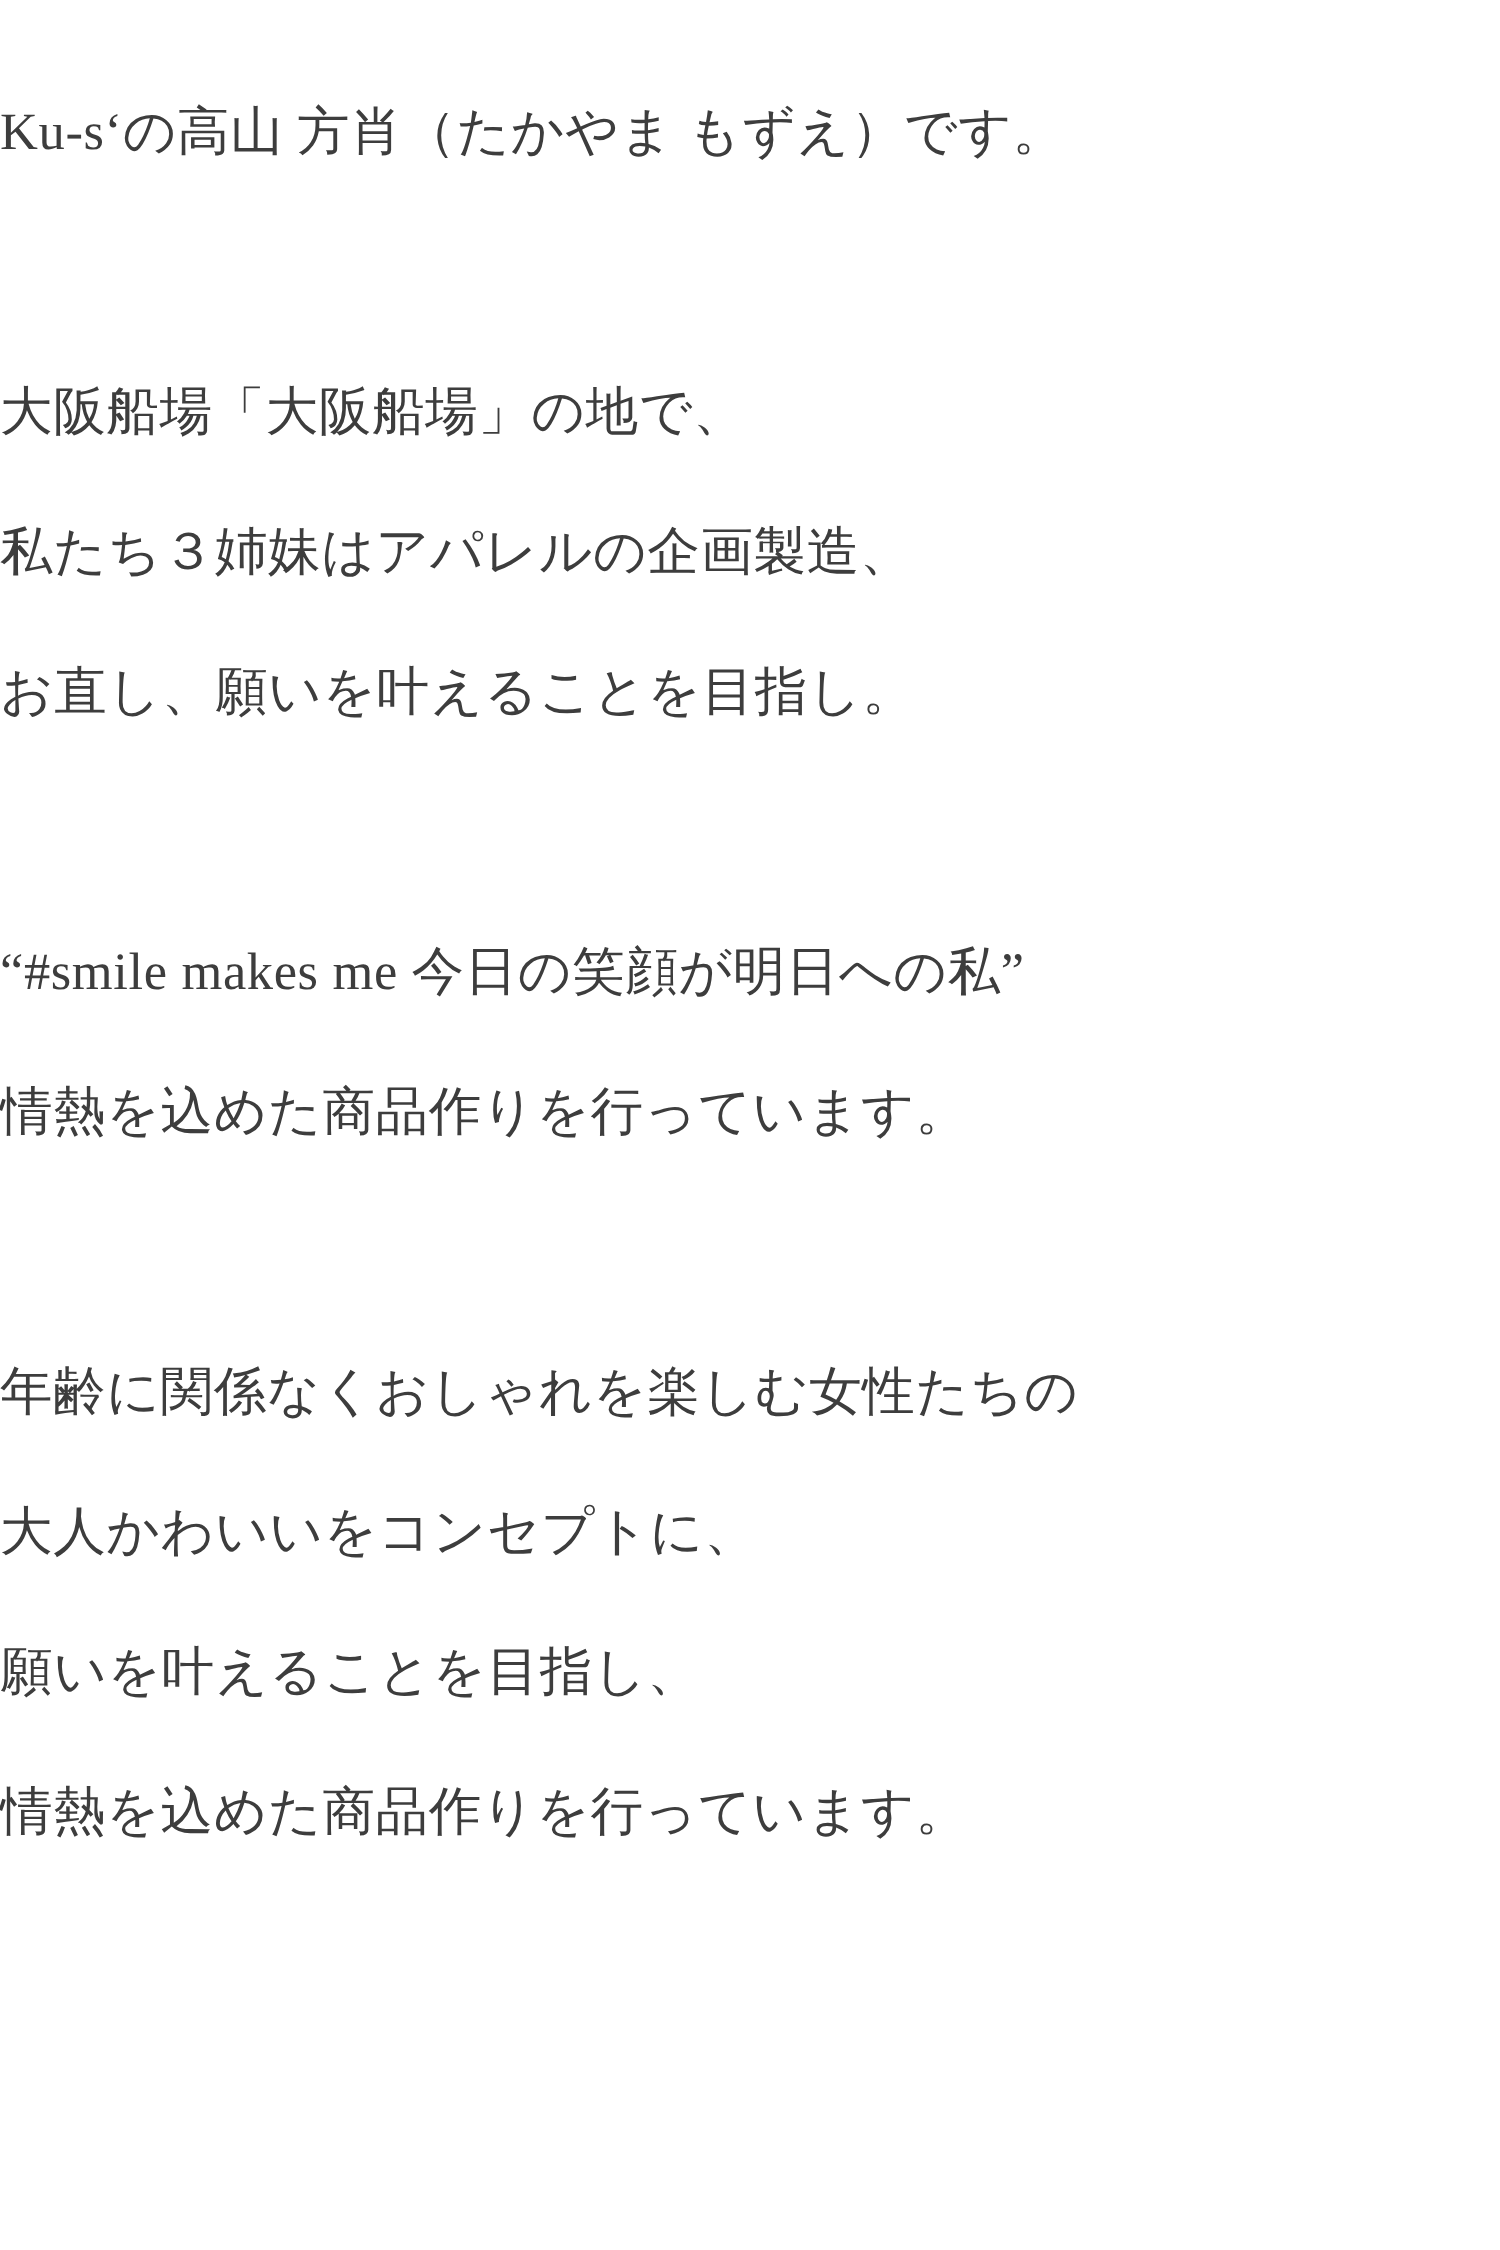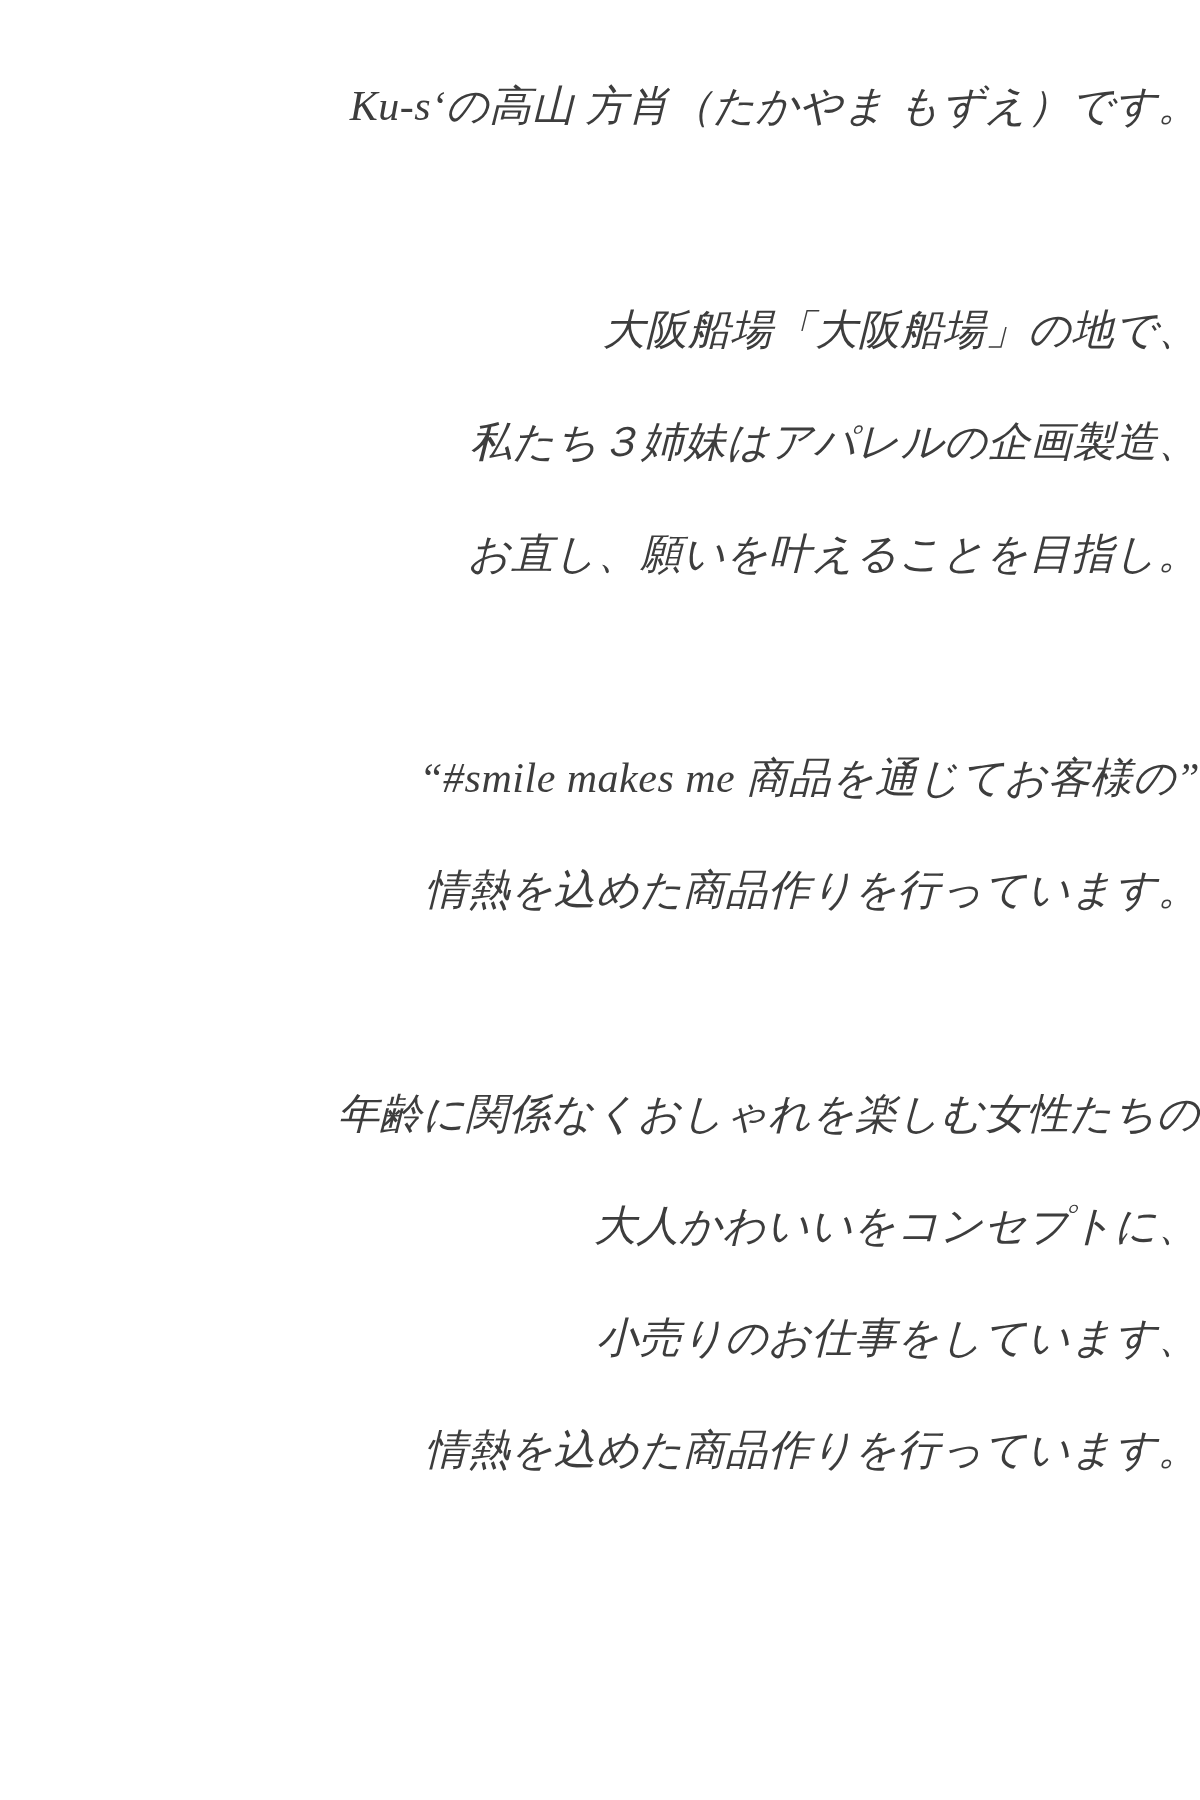--- a/index.html
+++ b/index.html
@@ -15,22 +15,21 @@
       background: #ffffff;
       box-sizing: border-box;
       padding-top: 50px;
       overflow: hidden;
       font-family: "Liberation Serif", "DejaVu Serif", serif;
       color: #3d3d3d;
     }
     .para {
       margin: 0 0 112px 0;
       padding: 0;
-      text-align: right;
-      font-style: italic;
+      text-align: left;
     }
     .para:last-child {
       margin-bottom: 0;
     }
     .line {
       display: block;
       font-size: 42px;
       line-height: 112px;
       letter-spacing: 0.5px;
       white-space: nowrap;
@@ -45,24 +44,24 @@
     <span class="line">Ku-s‘の高山 方肖（たかやま もずえ）です。</span>
   </p>
 
   <p class="para">
     <span class="line">大阪船場「大阪船場」の地で、</span>
     <span class="line">私たち３姉妹はアパレルの企画製造、</span>
     <span class="line">お直し、願いを叶えることを目指し。</span>
   </p>
 
   <p class="para">
-    <span class="line">“#smile makes me 商品を通じてお客様の”</span>
+    <span class="line">“#smile makes me 今日の笑顔が明日への私”</span>
     <span class="line">情熱を込めた商品作りを行っています。</span>
   </p>
 
   <p class="para">
     <span class="line">年齢に関係なくおしゃれを楽しむ女性たちの</span>
     <span class="line">大人かわいいをコンセプトに、</span>
-    <span class="line">小売りのお仕事をしています、</span>
+    <span class="line">願いを叶えることを目指し、</span>
     <span class="line">情熱を込めた商品作りを行っています。</span>
   </p>
 
 </div>
 
 </body></html>

